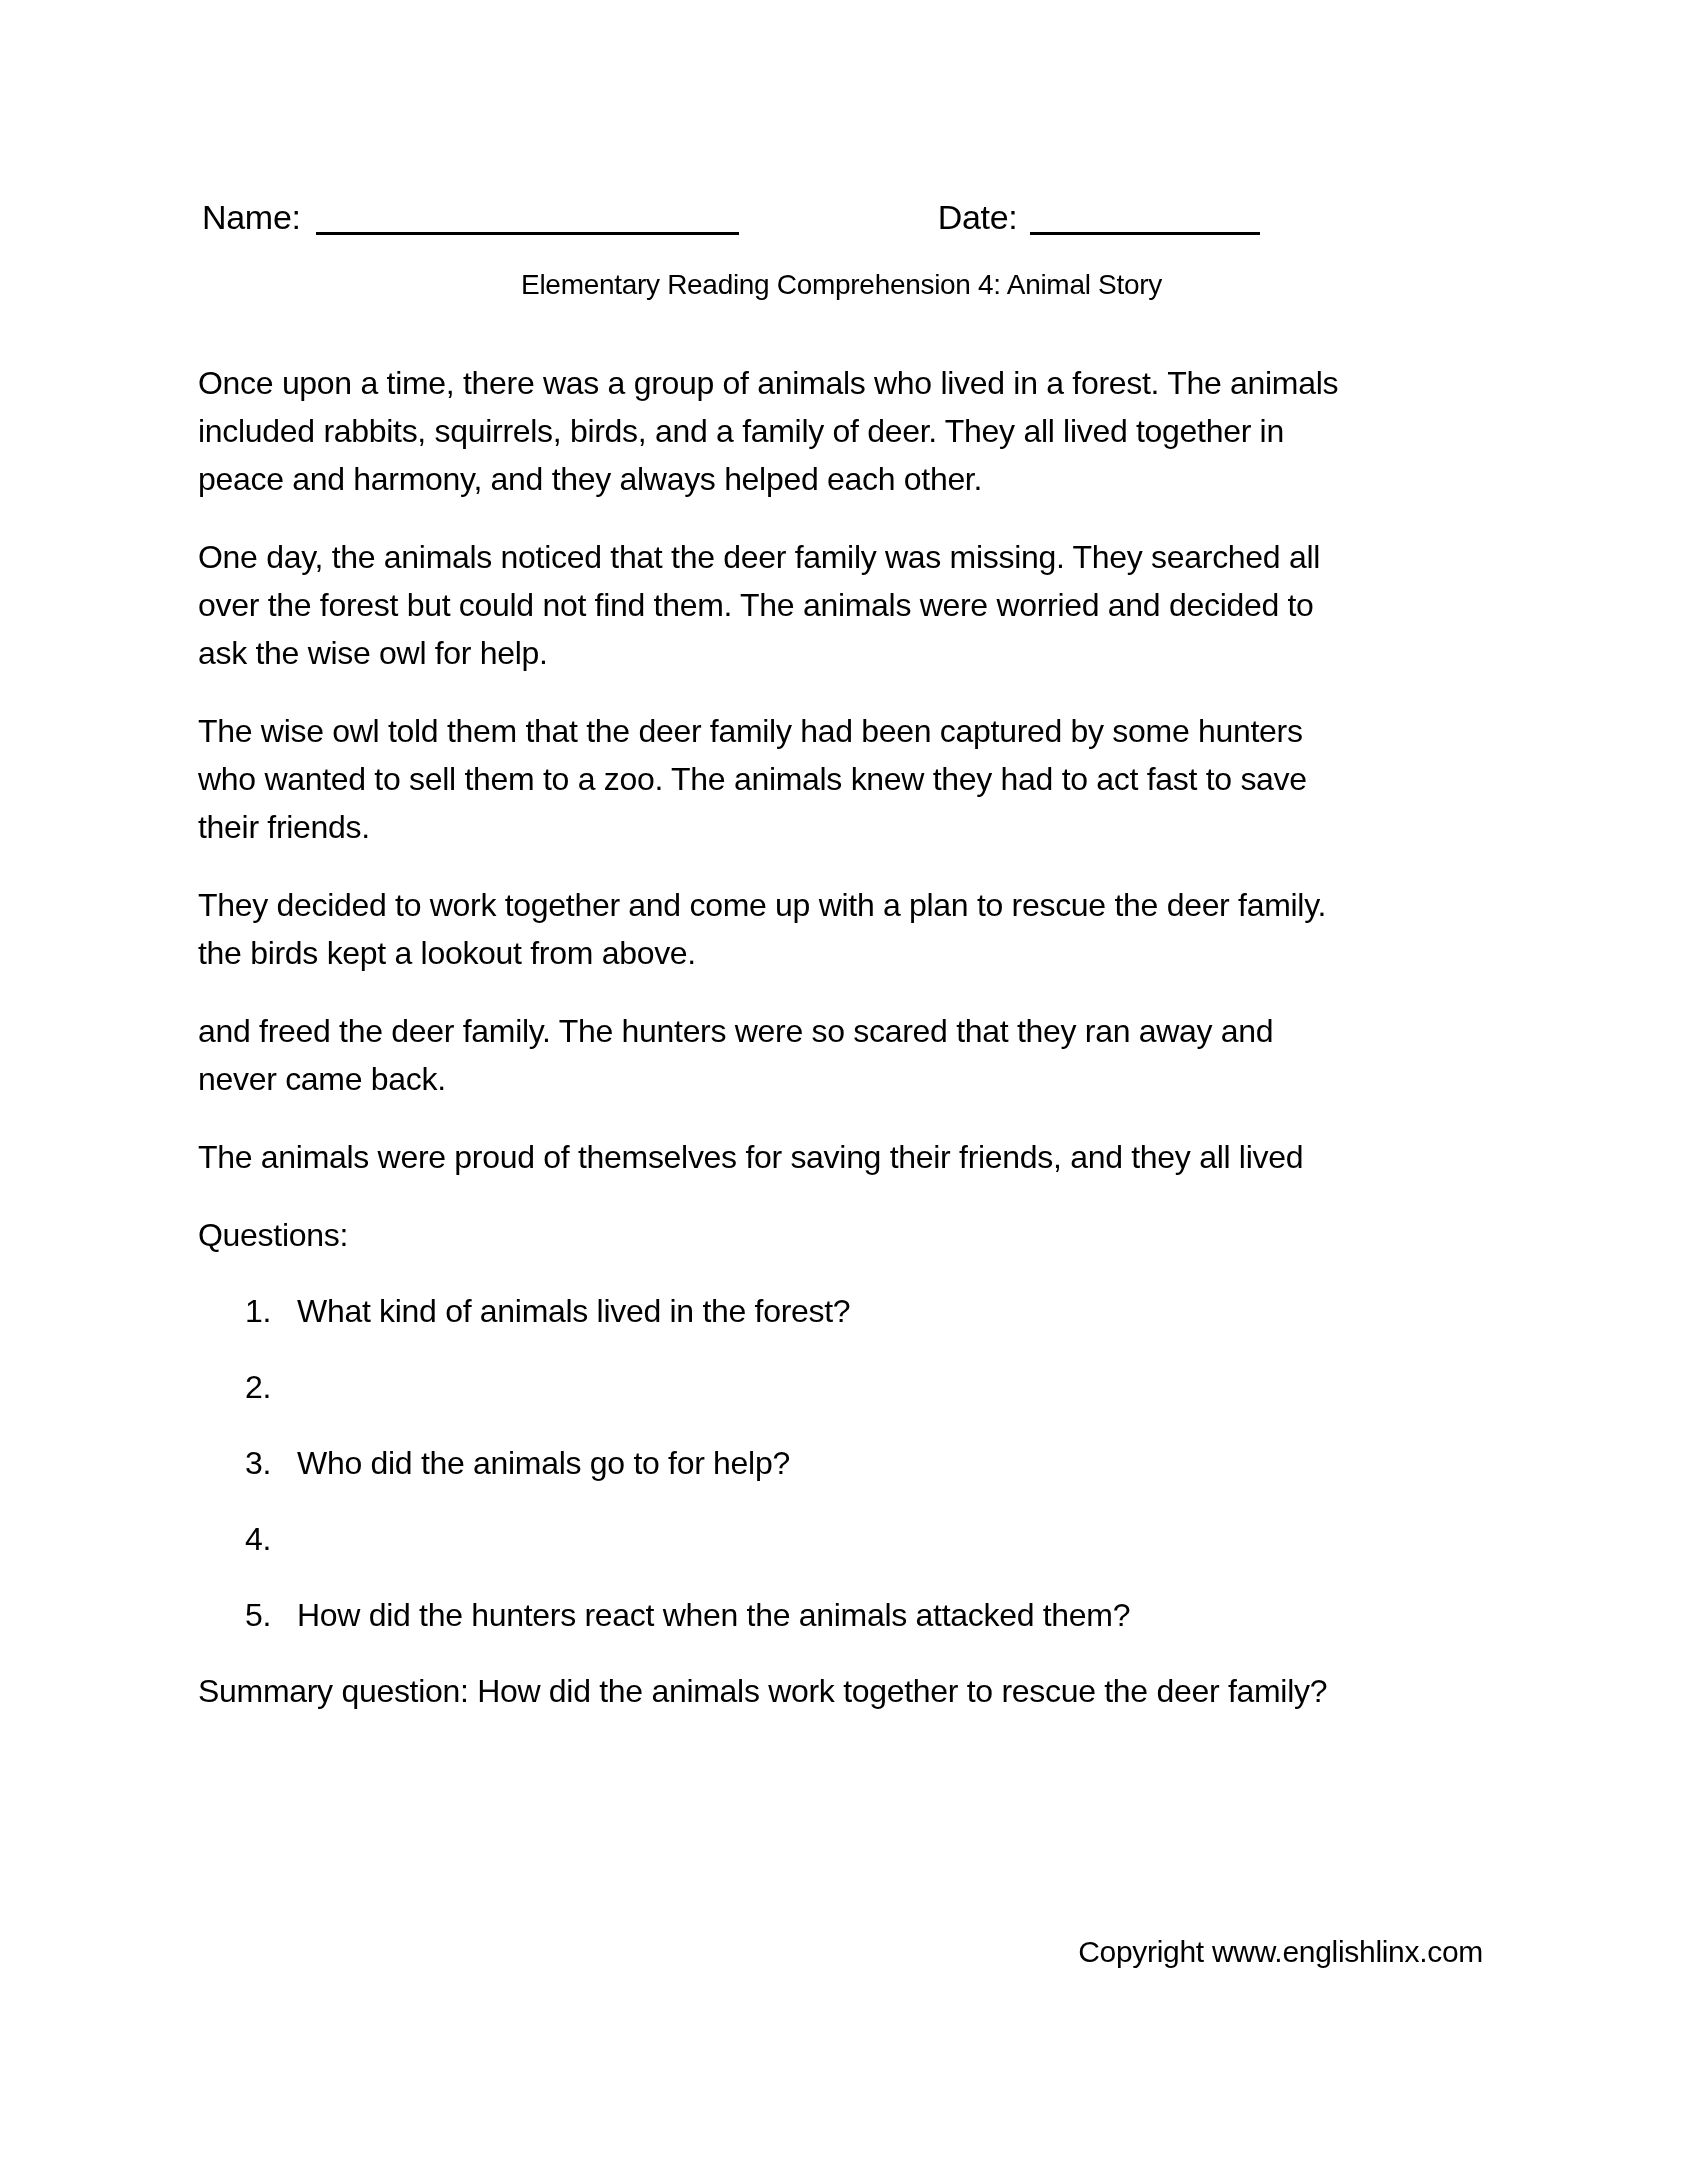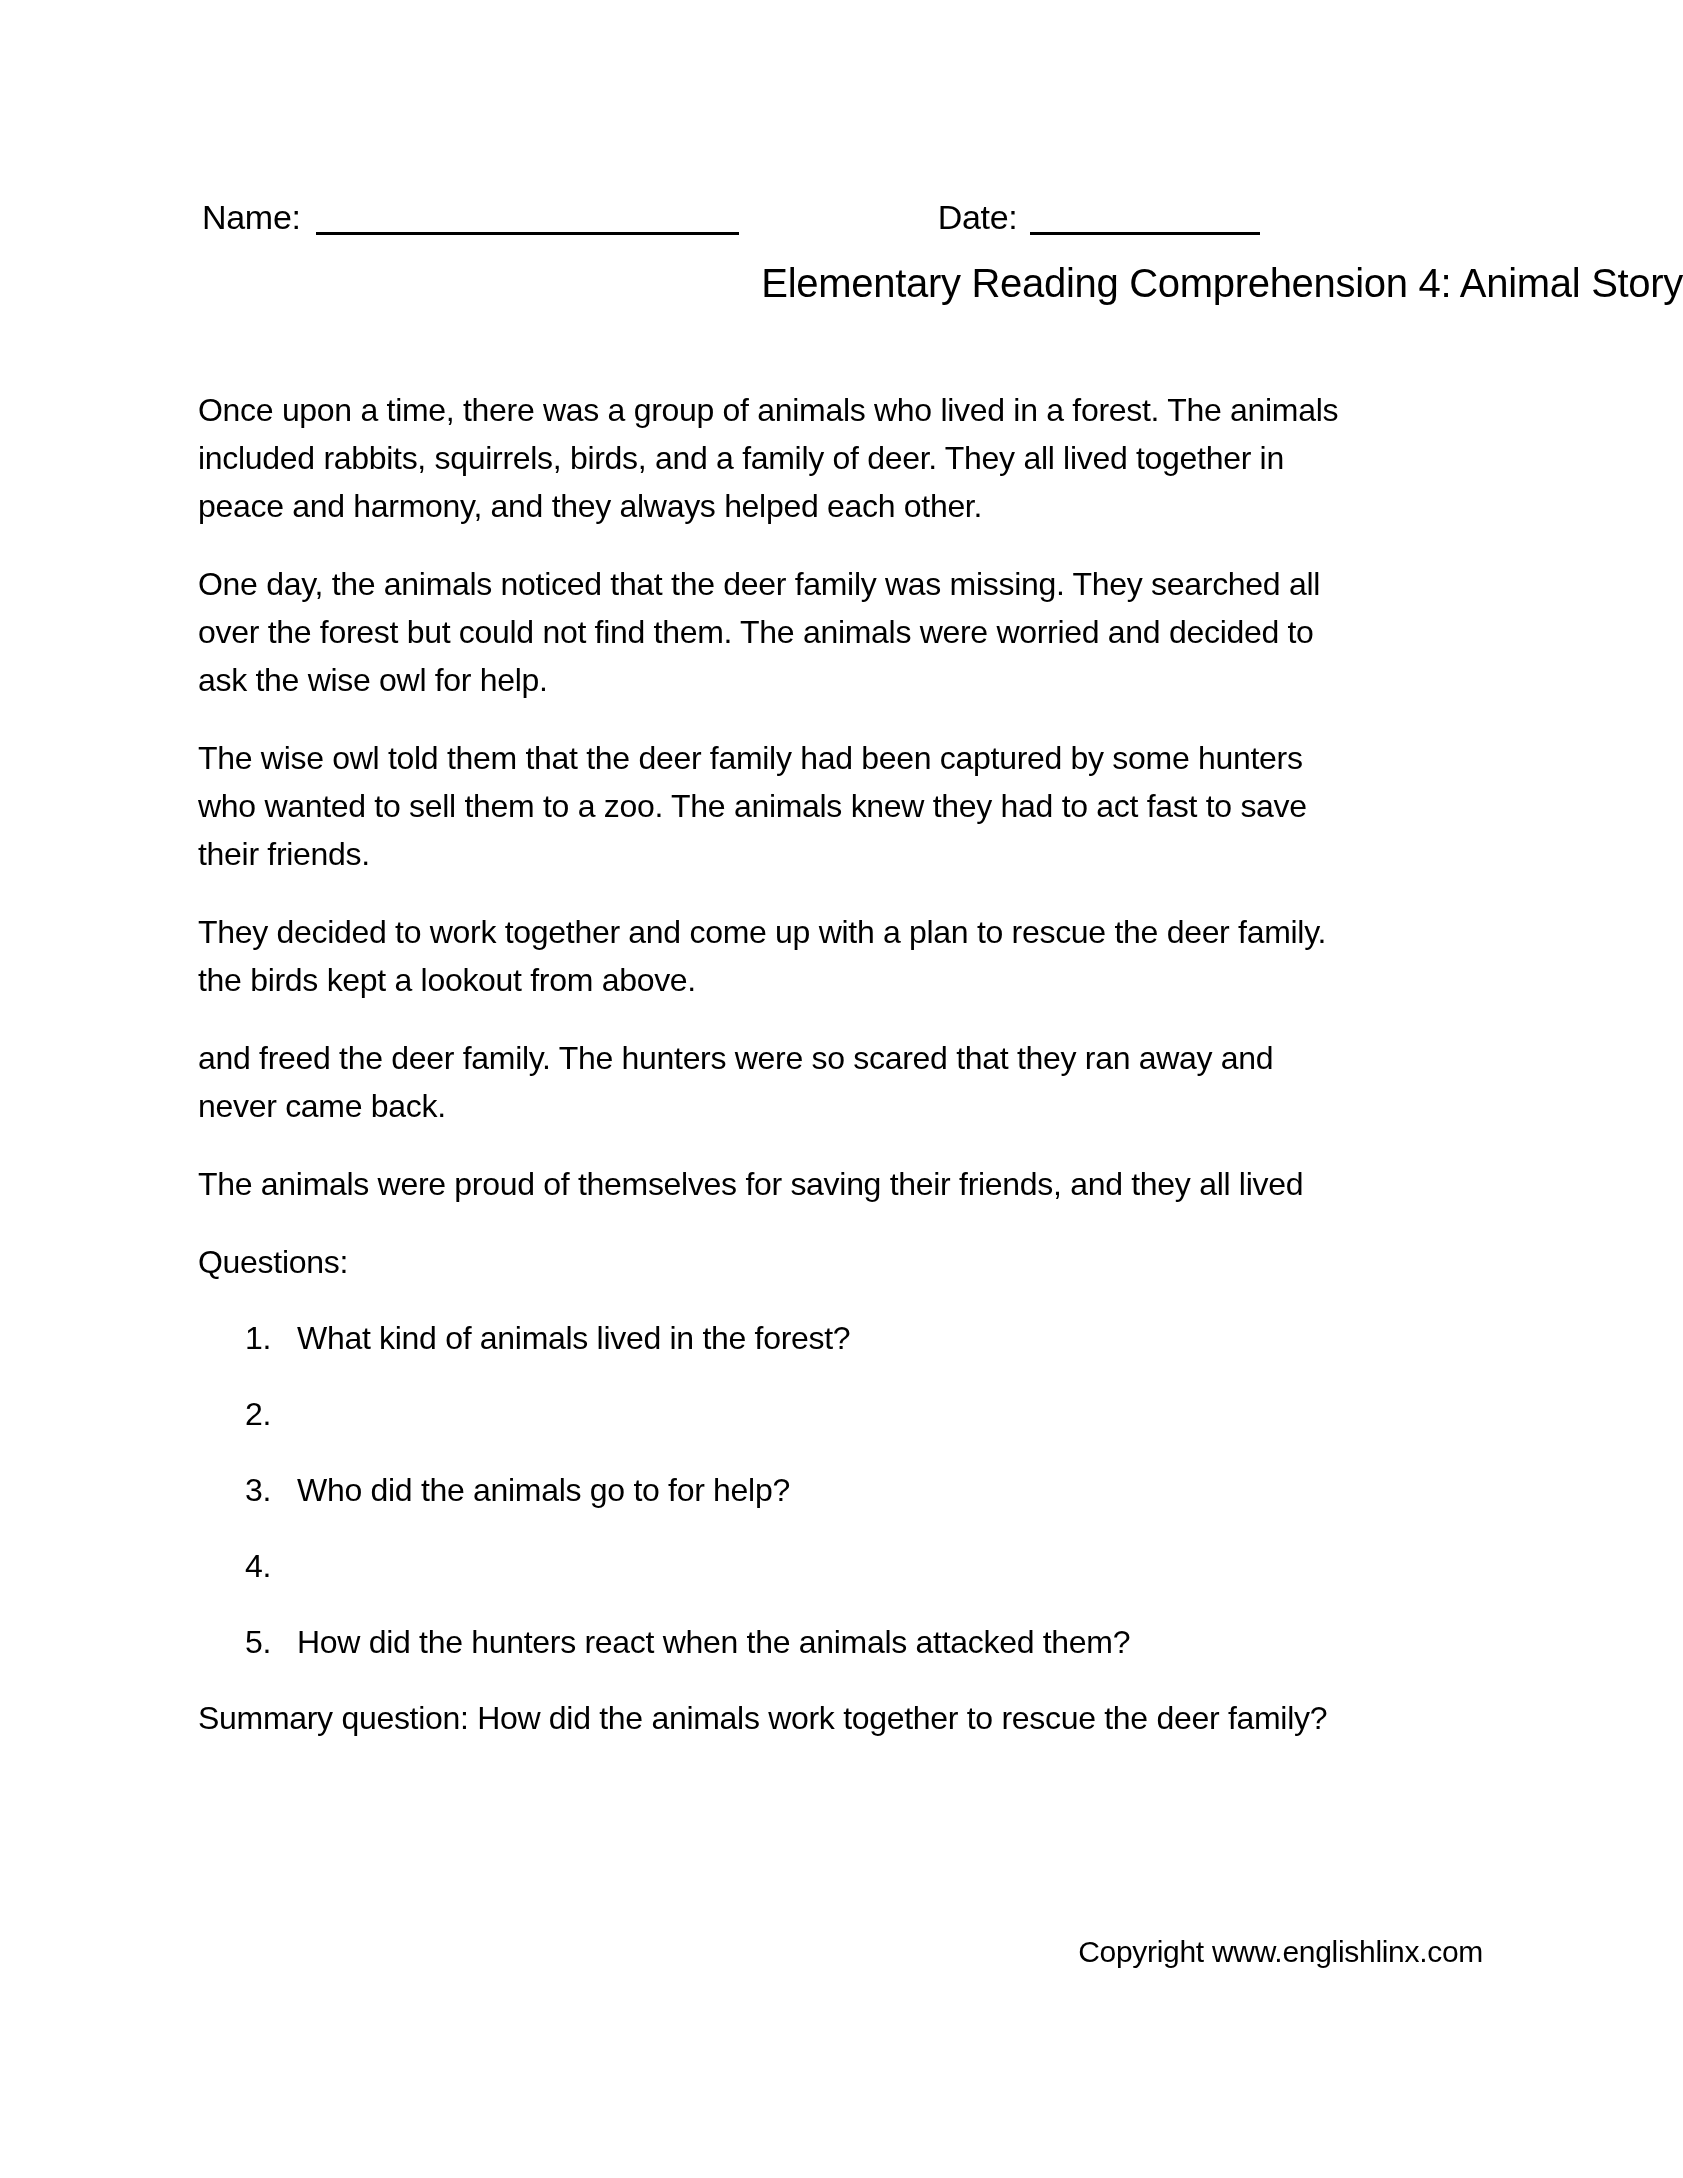--- a/index.html
+++ b/index.html
@@ -29,27 +29,27 @@
   .blank {
     display: inline-block;
     border-bottom: 3px solid #000000;
     transform: translateY(6px);
   }
   .blank.name-blank { width: 423px; margin-left: 15px; }
   .blank.date-blank { width: 230px; margin-left: 13px; }
   .date-label { margin-left: 199px; }
   
   .doc-title {
-    margin-top: 24px;
-    text-align: right;
-    font-size: 40px;
+    margin-top: 32px;
+    text-align: center;
+    font-size: 28px;
   }
   
   .content {
-    margin: 80px 0 0 198px;
+    margin: 58px 0 0 198px;
     width: 1327px;
     font-size: 32px;
   }
   .para { margin: 0 0 30px 0; }
   .line {
     height: 48px;
     line-height: 48px;
     white-space: nowrap;
   }
   .questions-label {

